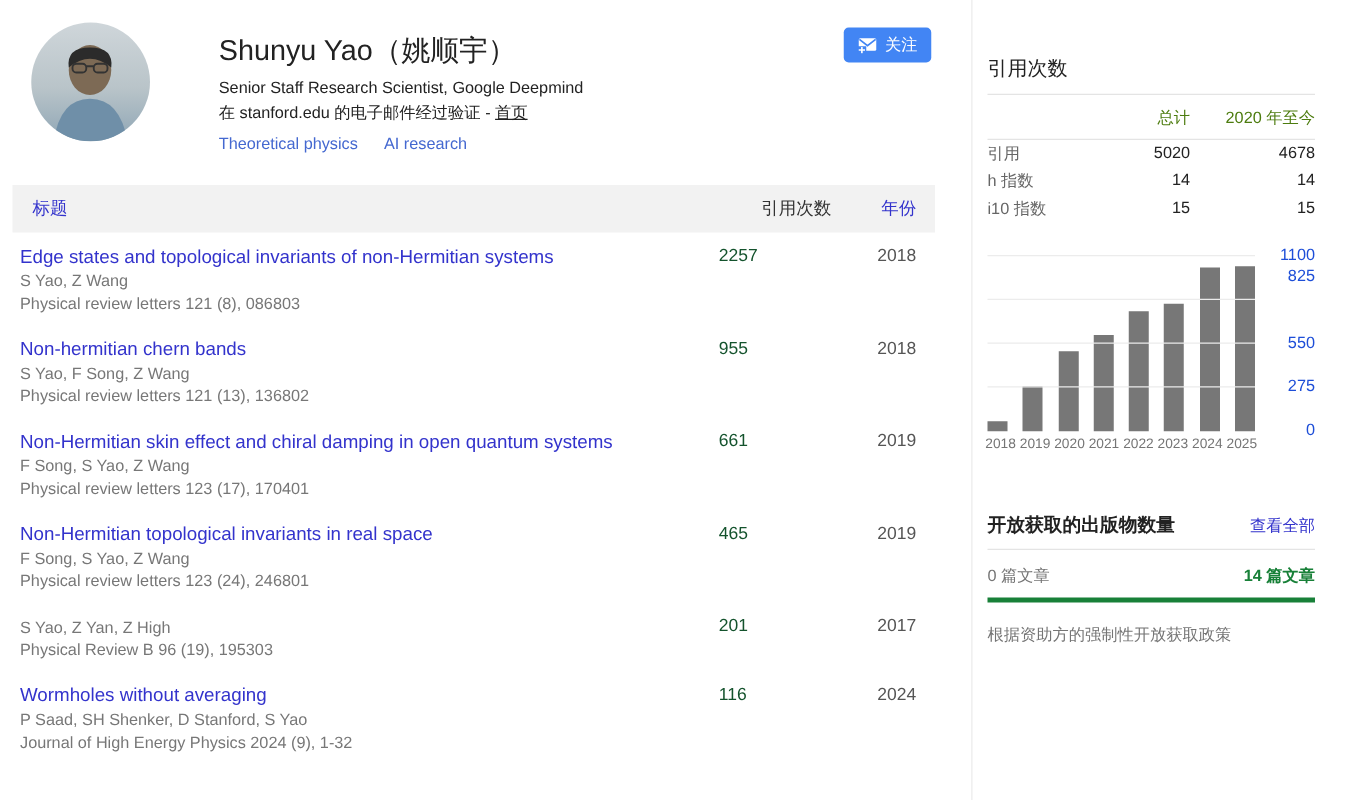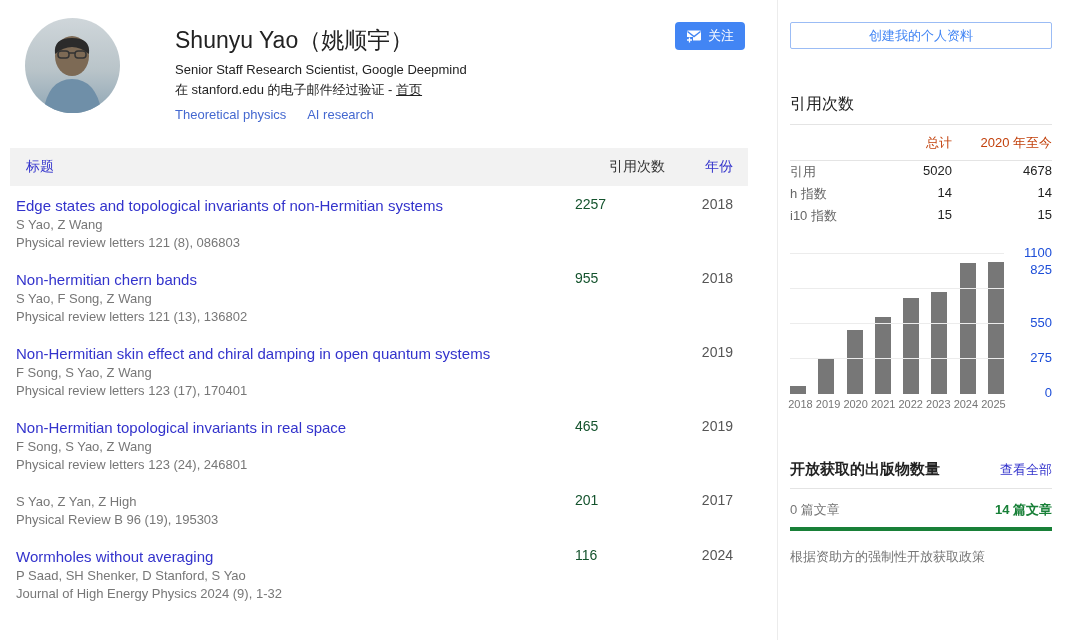--- a/index.html
+++ b/index.html
@@ -47,21 +47,21 @@
   .sec-heading { font-size:16px; color:#222; }
   .cited-heading { margin-top:45px; }
   .divider { border-bottom:1px solid #e4e4e4; margin-top:9px; }
   .stats-head { display:flex; font-size:13px; color:#777; padding:9px 0 8px 0;
     border-bottom:1px solid #e4e4e4; }
   .stats-row { display:flex; font-size:13px; padding:2px 0; }
   .stats-row:first-of-type { padding-top:9px; }
   .st-label { flex:1; color:#666; }
   .st-total { width:70px; text-align:right; color:#222; }
   .st-since { width:100px; text-align:right; color:#222; }
-  .stats-head .st-total, .stats-head .st-since { color:#c2410c; }
+  .stats-head .st-total, .stats-head .st-since { color:#4d7c0f; }
 
   .chart-wrap { position:relative; margin-top:27px; width:262px; height:160px; }
   .chart-plot { position:absolute; left:0; top:0; width:214px; height:140px;
     display:flex; align-items:flex-end; justify-content:space-between; }
   .bar-col { width:16px; display:flex; align-items:flex-end; height:100%; cursor:pointer; }
   .bar { width:16px; background:#777; }
   .gridline { position:absolute; left:0; width:214px; height:1px; background:#ececec; }
   .chart-axis { position:absolute; right:0; top:0; width:42px; height:140px; }
   .chart-axis span { position:absolute; right:0; font-size:13px; color:#1d4ed8; }
   .chart-years { position:absolute; left:-3px; top:144px; width:220px; display:flex;
@@ -144,20 +144,21 @@
         </div>
         <div class="a-cited">955</div>
         <div class="a-year">2018</div>
       </div>
       <div class="article">
         <div class="a-main">
           <div class="a-title">Non-Hermitian skin effect and chiral damping in open quantum systems</div>
           <div class="a-authors">F Song, S Yao, Z Wang</div>
           <div class="a-venue">Physical review letters 123 (17), 170401</div>
         </div>
+        <div class="a-cited">661</div>
         <div class="a-year">2019</div>
       </div>
       <div class="article">
         <div class="a-main">
           <div class="a-title">Non-Hermitian topological invariants in real space</div>
           <div class="a-authors">F Song, S Yao, Z Wang</div>
           <div class="a-venue">Physical review letters 123 (24), 246801</div>
         </div>
         <div class="a-cited">465</div>
         <div class="a-year">2019</div>
@@ -177,21 +178,20 @@
           <div class="a-venue">Journal of High Energy Physics 2024 (9), 1-32</div>
         </div>
         <div class="a-cited">116</div>
         <div class="a-year">2024</div>
       </div>
 
     </div>
   </div>
 
   <div class="sidebar">
-    <button class="create-btn">创建我的个人资料</button>
 
     <div class="sec-heading cited-heading">引用次数</div>
     <div class="divider"></div>
 
     <div class="stats-head">
       <span class="st-label"></span>
       <span class="st-total">总计</span>
       <span class="st-since">2020 年至今</span>
     </div>
     <div class="stats-row">

